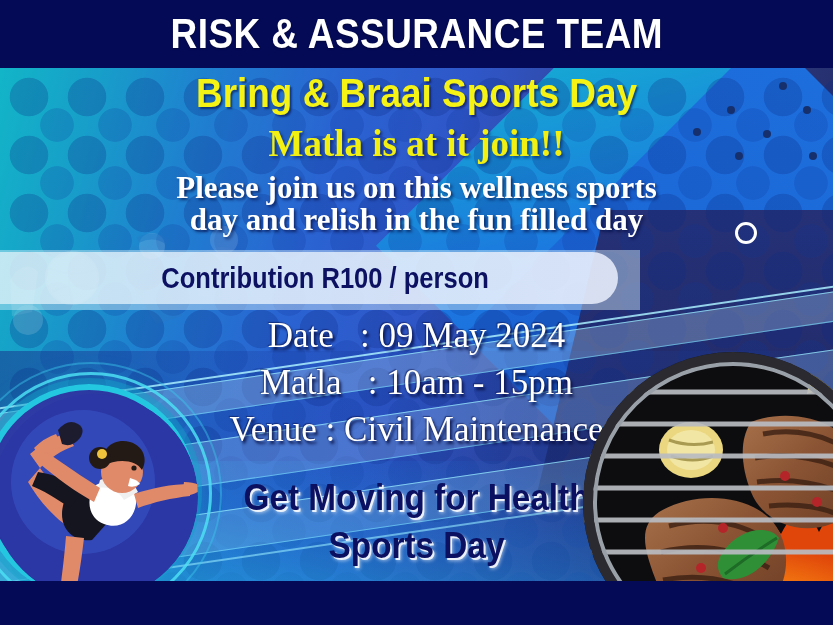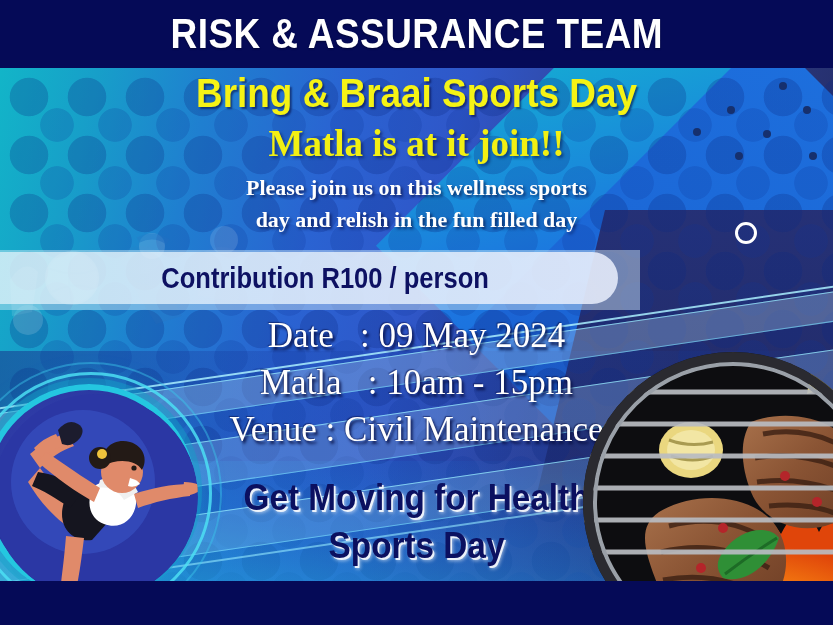--- a/index.html
+++ b/index.html
@@ -150,21 +150,21 @@
     font-size: 37px;
     white-space: nowrap;
     text-shadow: 2px 2px 3px rgba(5,10,60,.5);
   }
   .invite {
     position: absolute; top: 172px; left: 0; width: 833px;
     text-align: center;
     color: #ffffff;
     font-family: "Liberation Serif", serif;
     font-weight: 700;
-    font-size: 22px;
+    font-size: 31px;
     line-height: 32px;
     text-shadow: 2px 2px 3px rgba(5,10,60,.65);
   }
 
   
   .contrib-band {
     position: absolute; left: 0; top: 252px; width: 618px; height: 52px;
     background: linear-gradient(90deg,
       rgba(225,243,250,.72) 0%,
       rgba(228,240,252,.80) 40%,

